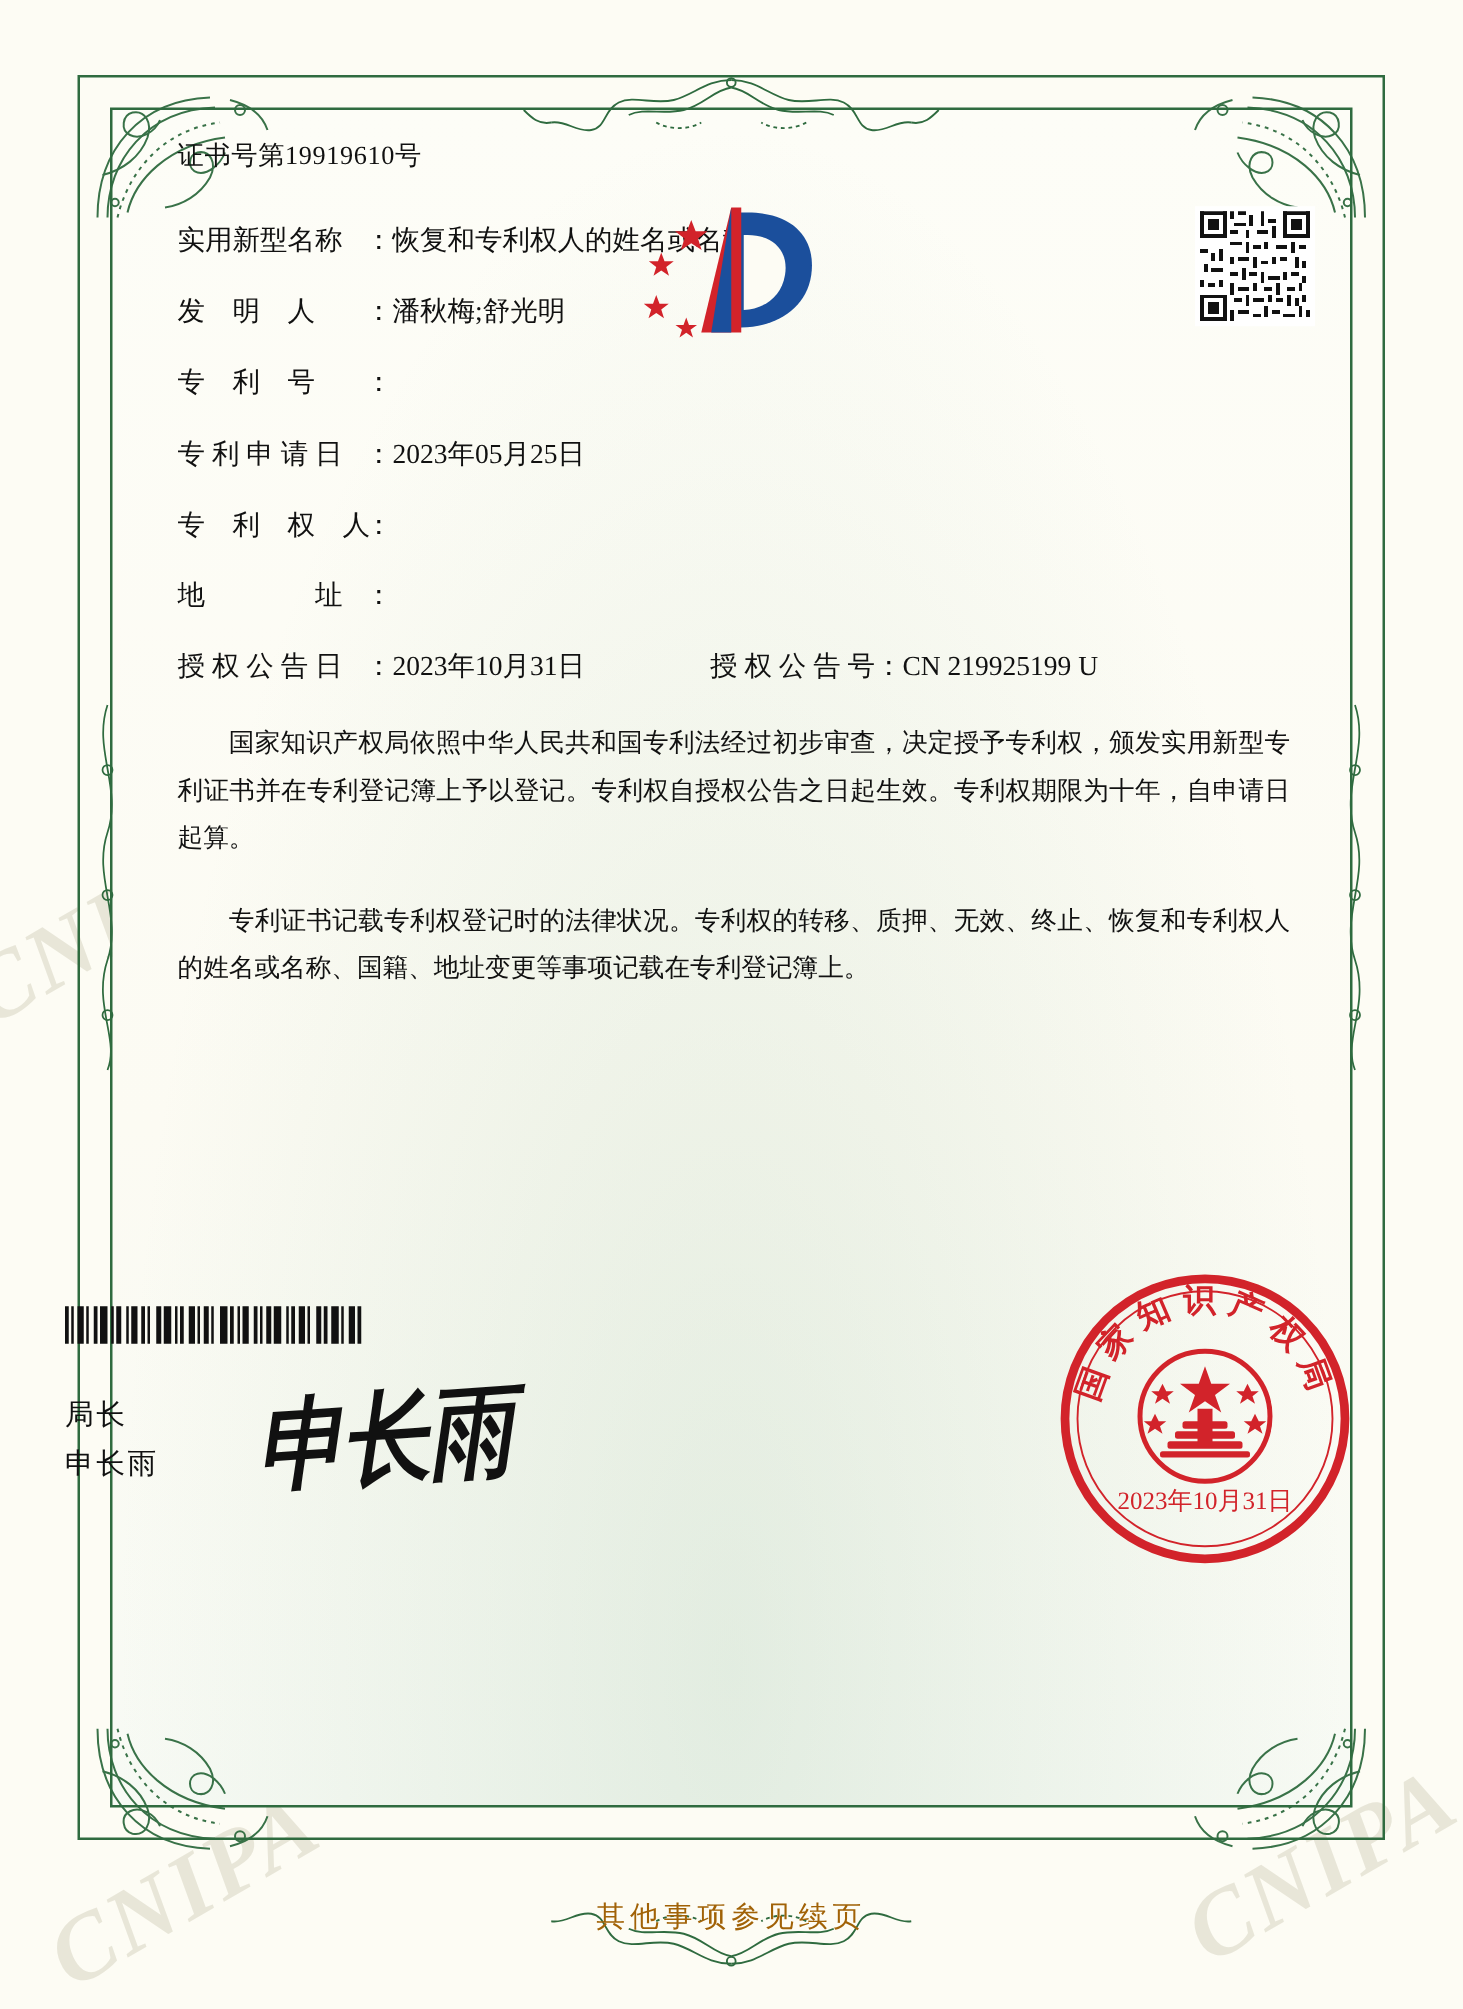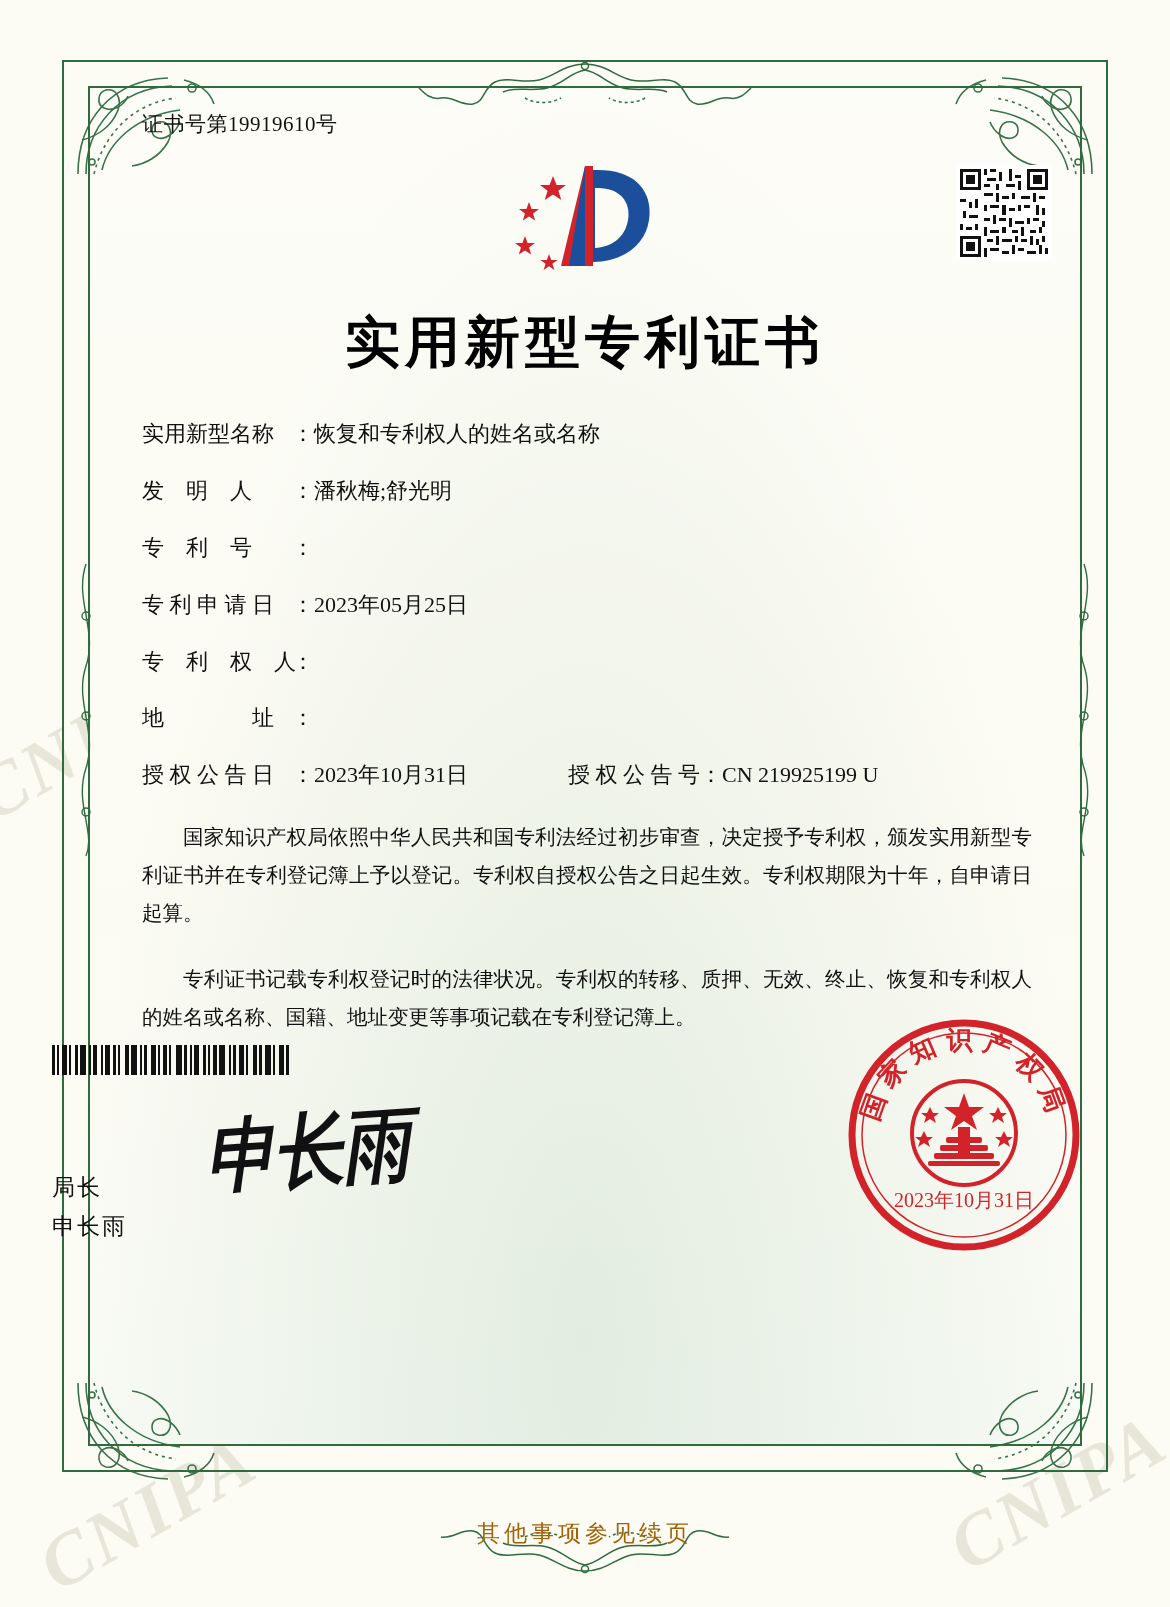--- a/index.html
+++ b/index.html
@@ -198,21 +198,21 @@
   .barcode i {
     display: block;
     background: #111;
     height: 100%;
   }
 
   
   .sig-block {
     position: absolute;
     left: 52px;
-    top: 1168px;
+    top: 1112px;
     z-index: 3;
     font-size: 23px;
     line-height: 1.7;
     color: #111;
     letter-spacing: 2px;
   }
   .sig-script {
     position: absolute;
     left: 205px;
     top: 1105px;
@@ -486,21 +486,20 @@
           <rect x="14" y="27" width="2" height="1"></rect>
             <rect x="17" y="25" width="1" height="3"></rect>
           <rect x="19" y="26" width="2" height="1"></rect>
             <rect x="22" y="27" width="3" height="1"></rect>
           <rect x="26" y="25" width="1" height="3"></rect>
             <rect x="28" y="26" width="1" height="2"></rect>
         </g>
       </svg>
     </div>
 
-    <div class="title">实用新型专利证书</div>
 
     <div class="fields">
 
       <div class="field-row">
         <span class="field-label">实用新型名称</span>
         <span class="field-colon">：</span>
         <span class="field-value">恢复和专利权人的姓名或名称</span>
       </div>
 
       <div class="field-row">

